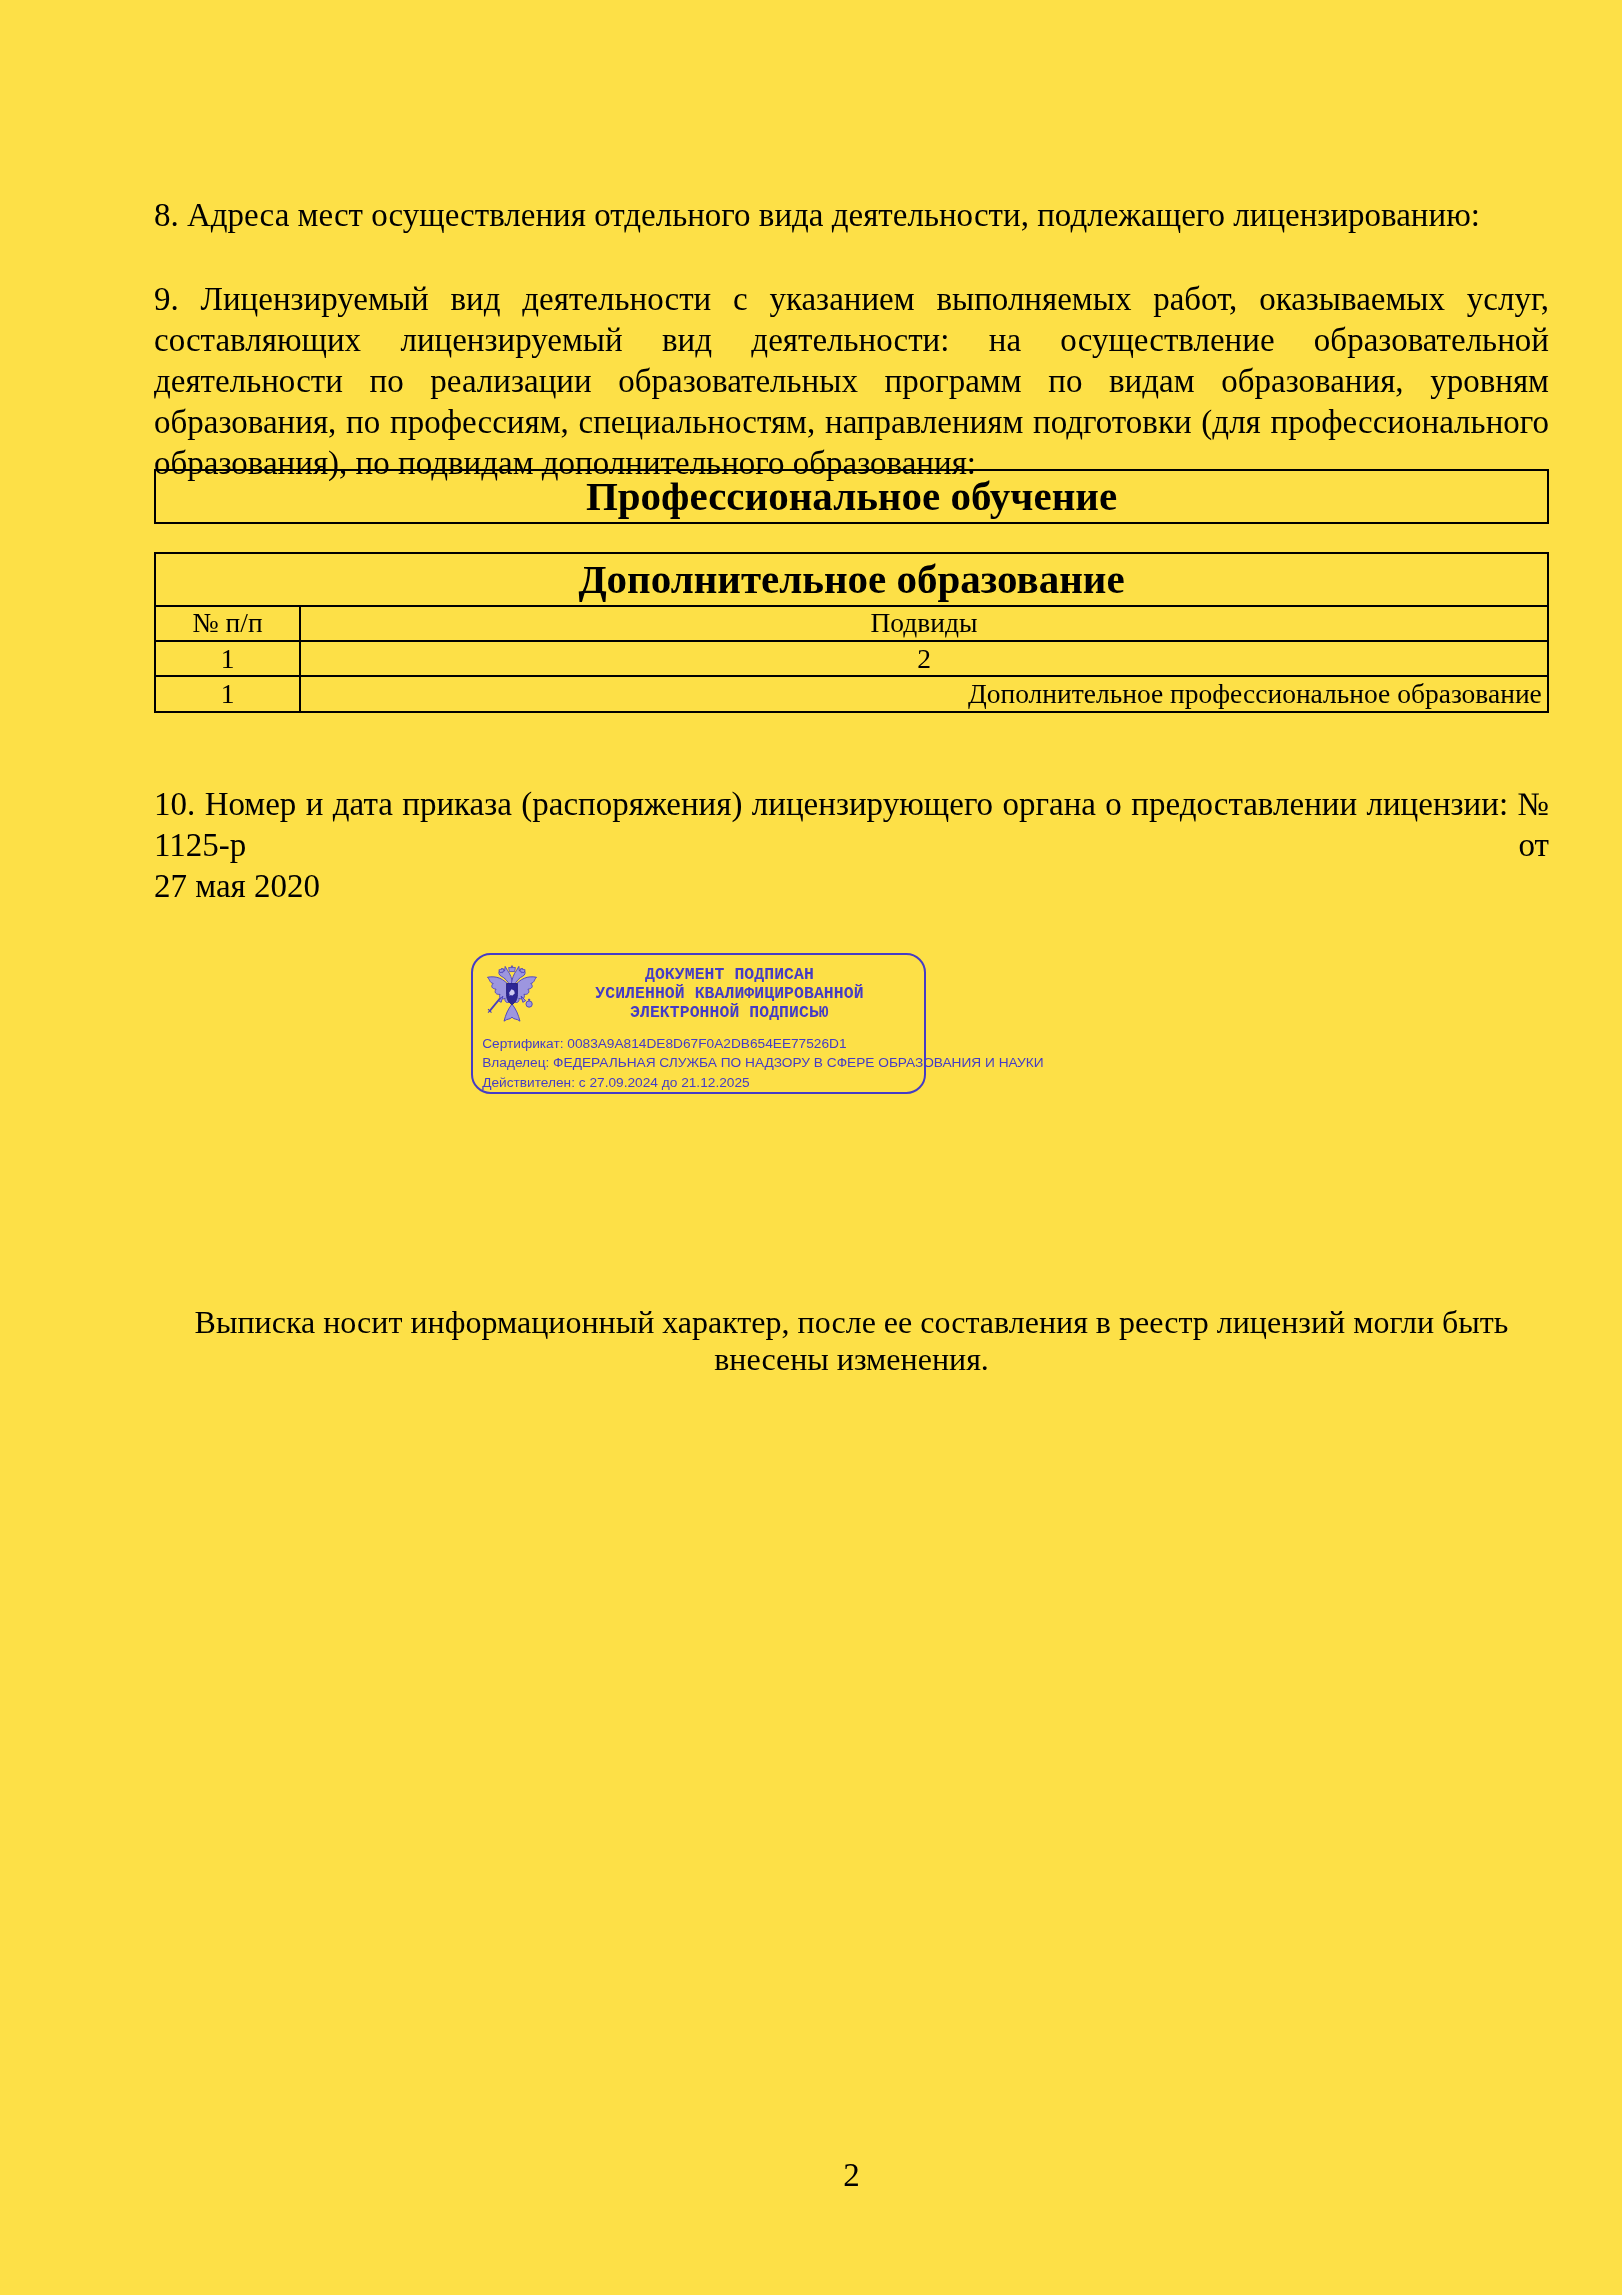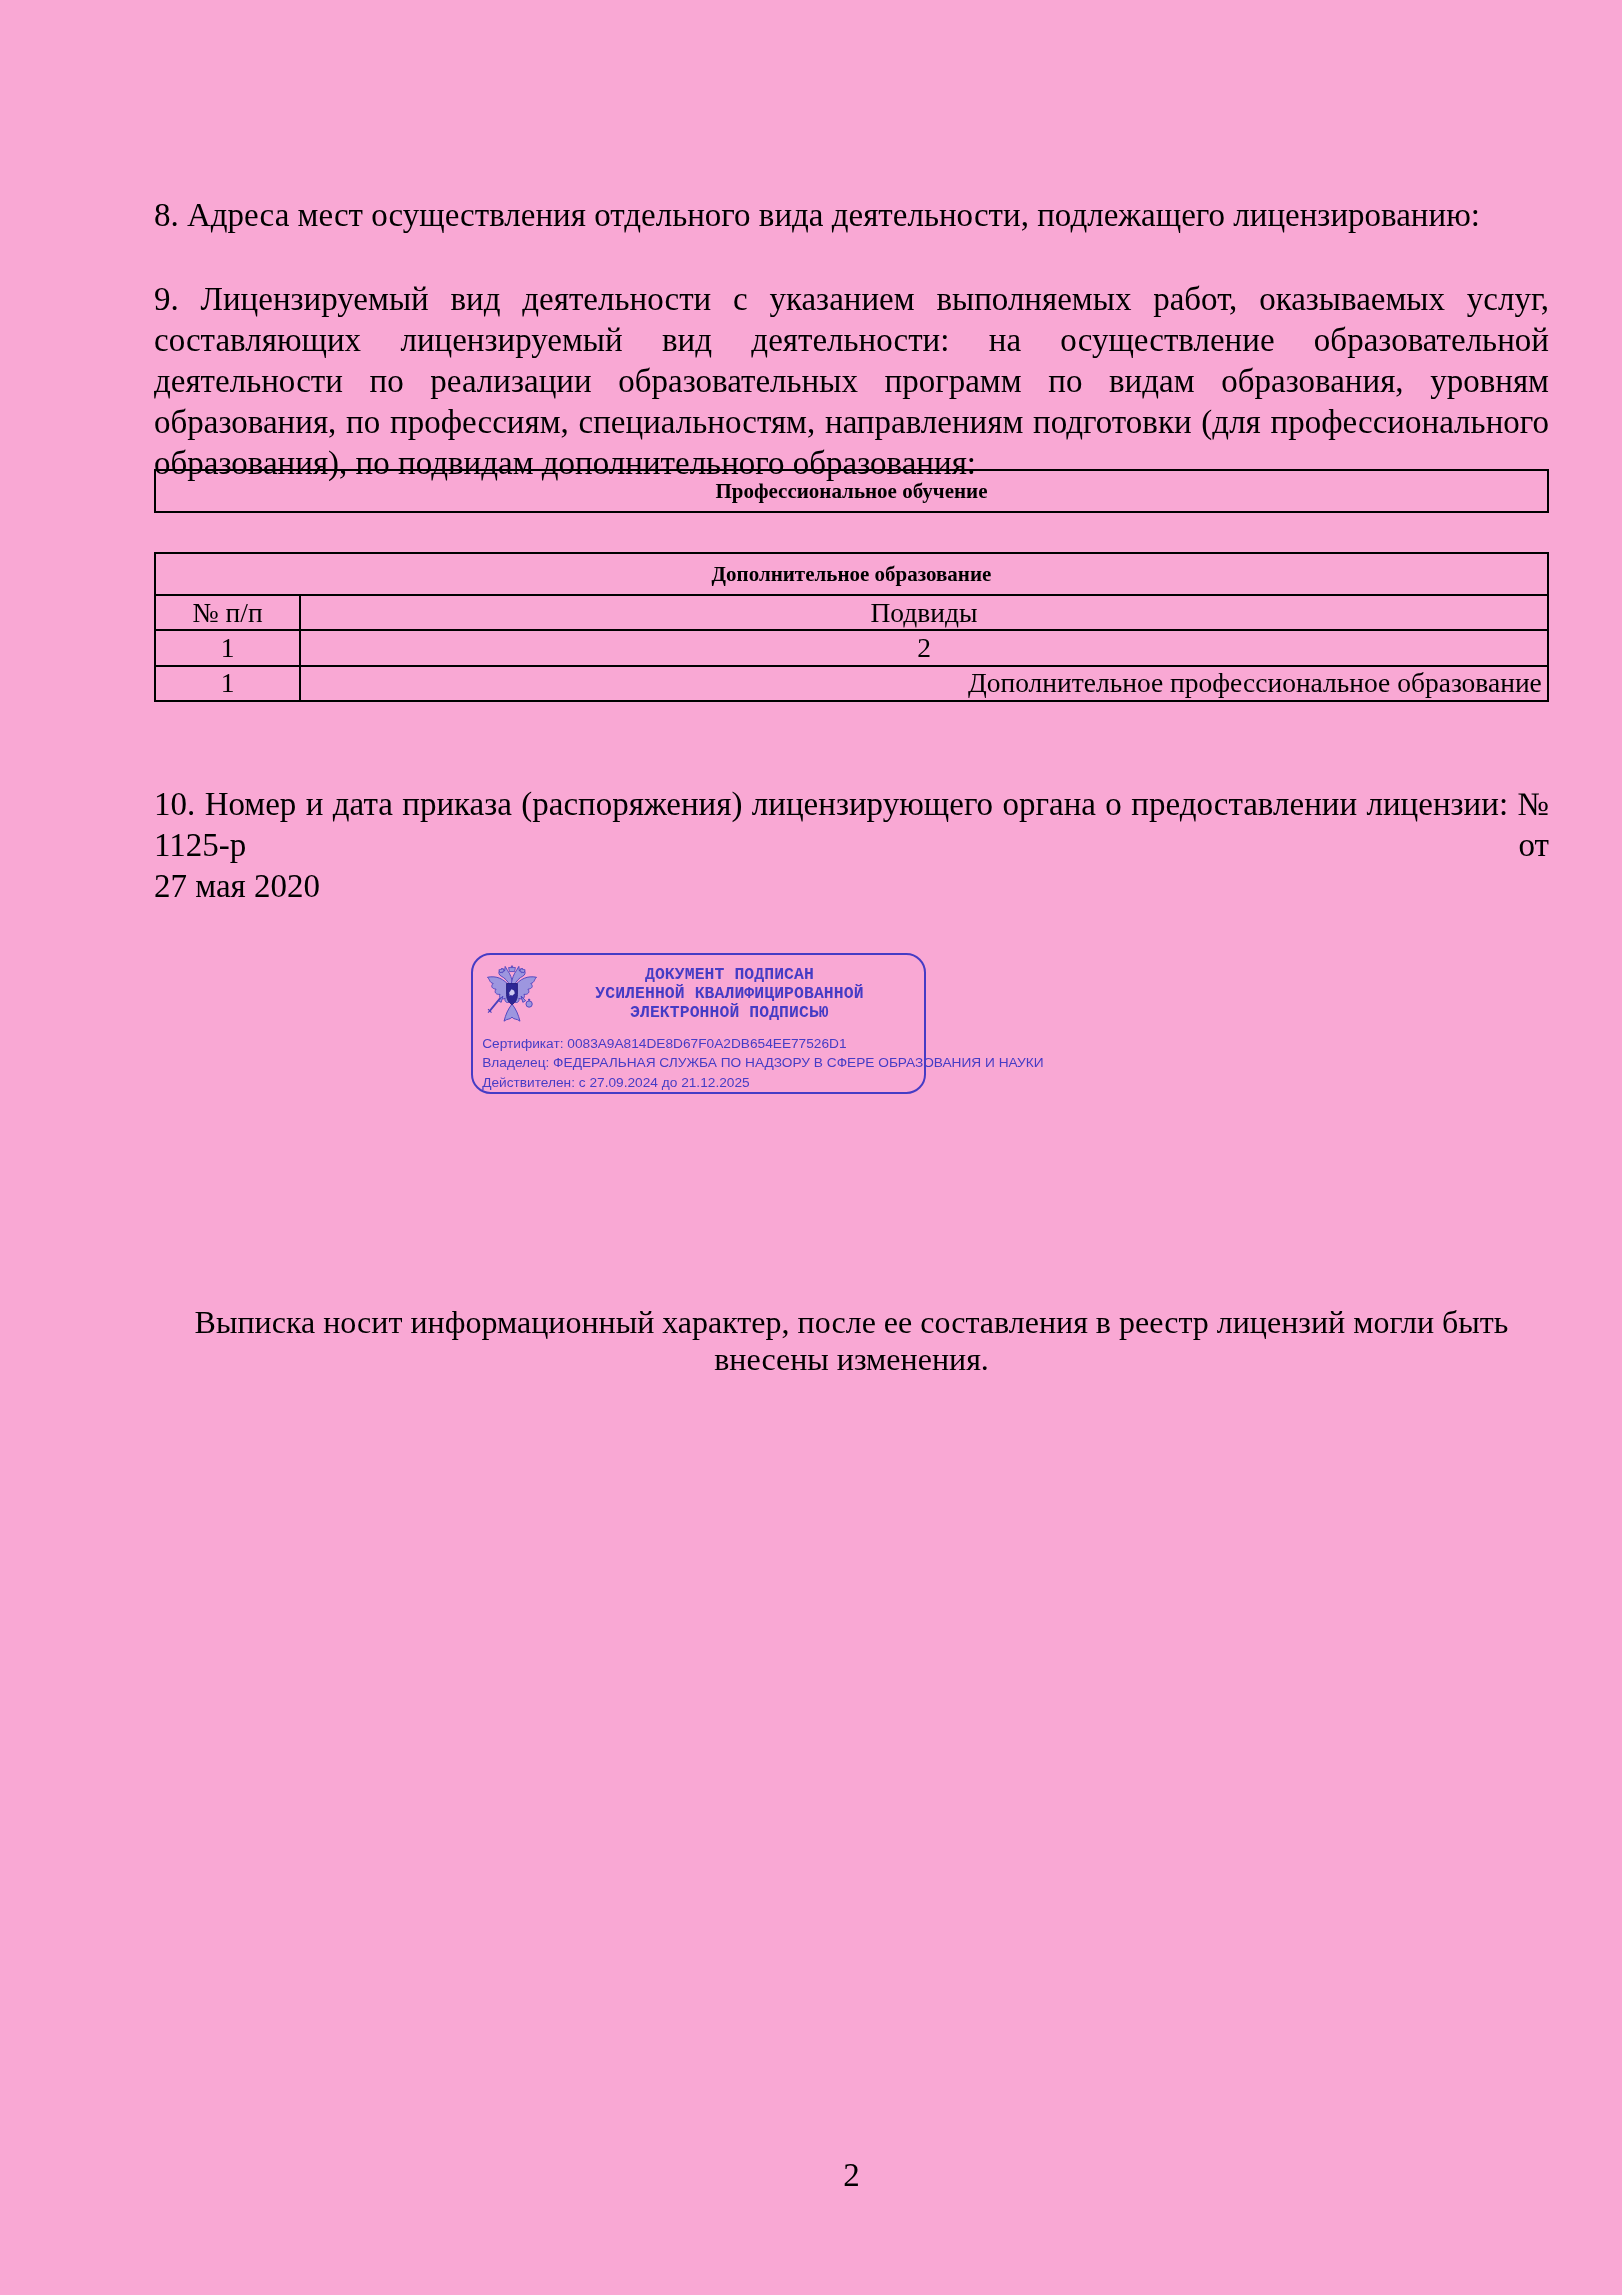--- a/index.html
+++ b/index.html
@@ -1,35 +1,35 @@
 <!DOCTYPE html>
 <html style="font-size:10.5px"><head>
 <meta charset="utf-8">
 <style>
   * { margin:0; padding:0; box-sizing:border-box; }
   html,body { background:#ffffff; }
   .page {
     position:relative;
     width:1623px; height:2295px;
-    background:#f9a8d4;
+    background:#fde047;
     font-family:"Liberation Serif", serif;
     color:#000000;
     overflow:hidden;
   }
   .content-block { position:absolute; left:154px; width:1395px; }
   .body-text { font-size:33px; line-height:41px; }
   .justified { text-align:justify; }
   .stretch-line { display:block; text-align:justify; text-align-last:justify; }
   .plain-line { display:block; }
 
   table { border-collapse:collapse; width:1395px; table-layout:fixed; }
   table, th, td { border:2.6px solid #000000; }
   td, th { vertical-align:middle; font-weight:normal; }
   .tbl-title td {
-    font-weight:bold; font-size:21px; text-align:center;
+    font-weight:bold; font-size:41px; text-align:center;
     height:42px; padding:1.3px 3.9px;
   }
   .tbl-colhead td, .tbl-colnum td {
     font-size:27.5px; text-align:center; height:32px; padding:0.7px 3.9px;margin-left:26px;
   }
   .tbl-datarow td { font-size:27.5px; height:32px; padding:0.7px 5.2px; }
   .cell-center { text-align:center; }
   .cell-left { text-align:right; }
 
   .stamp {

